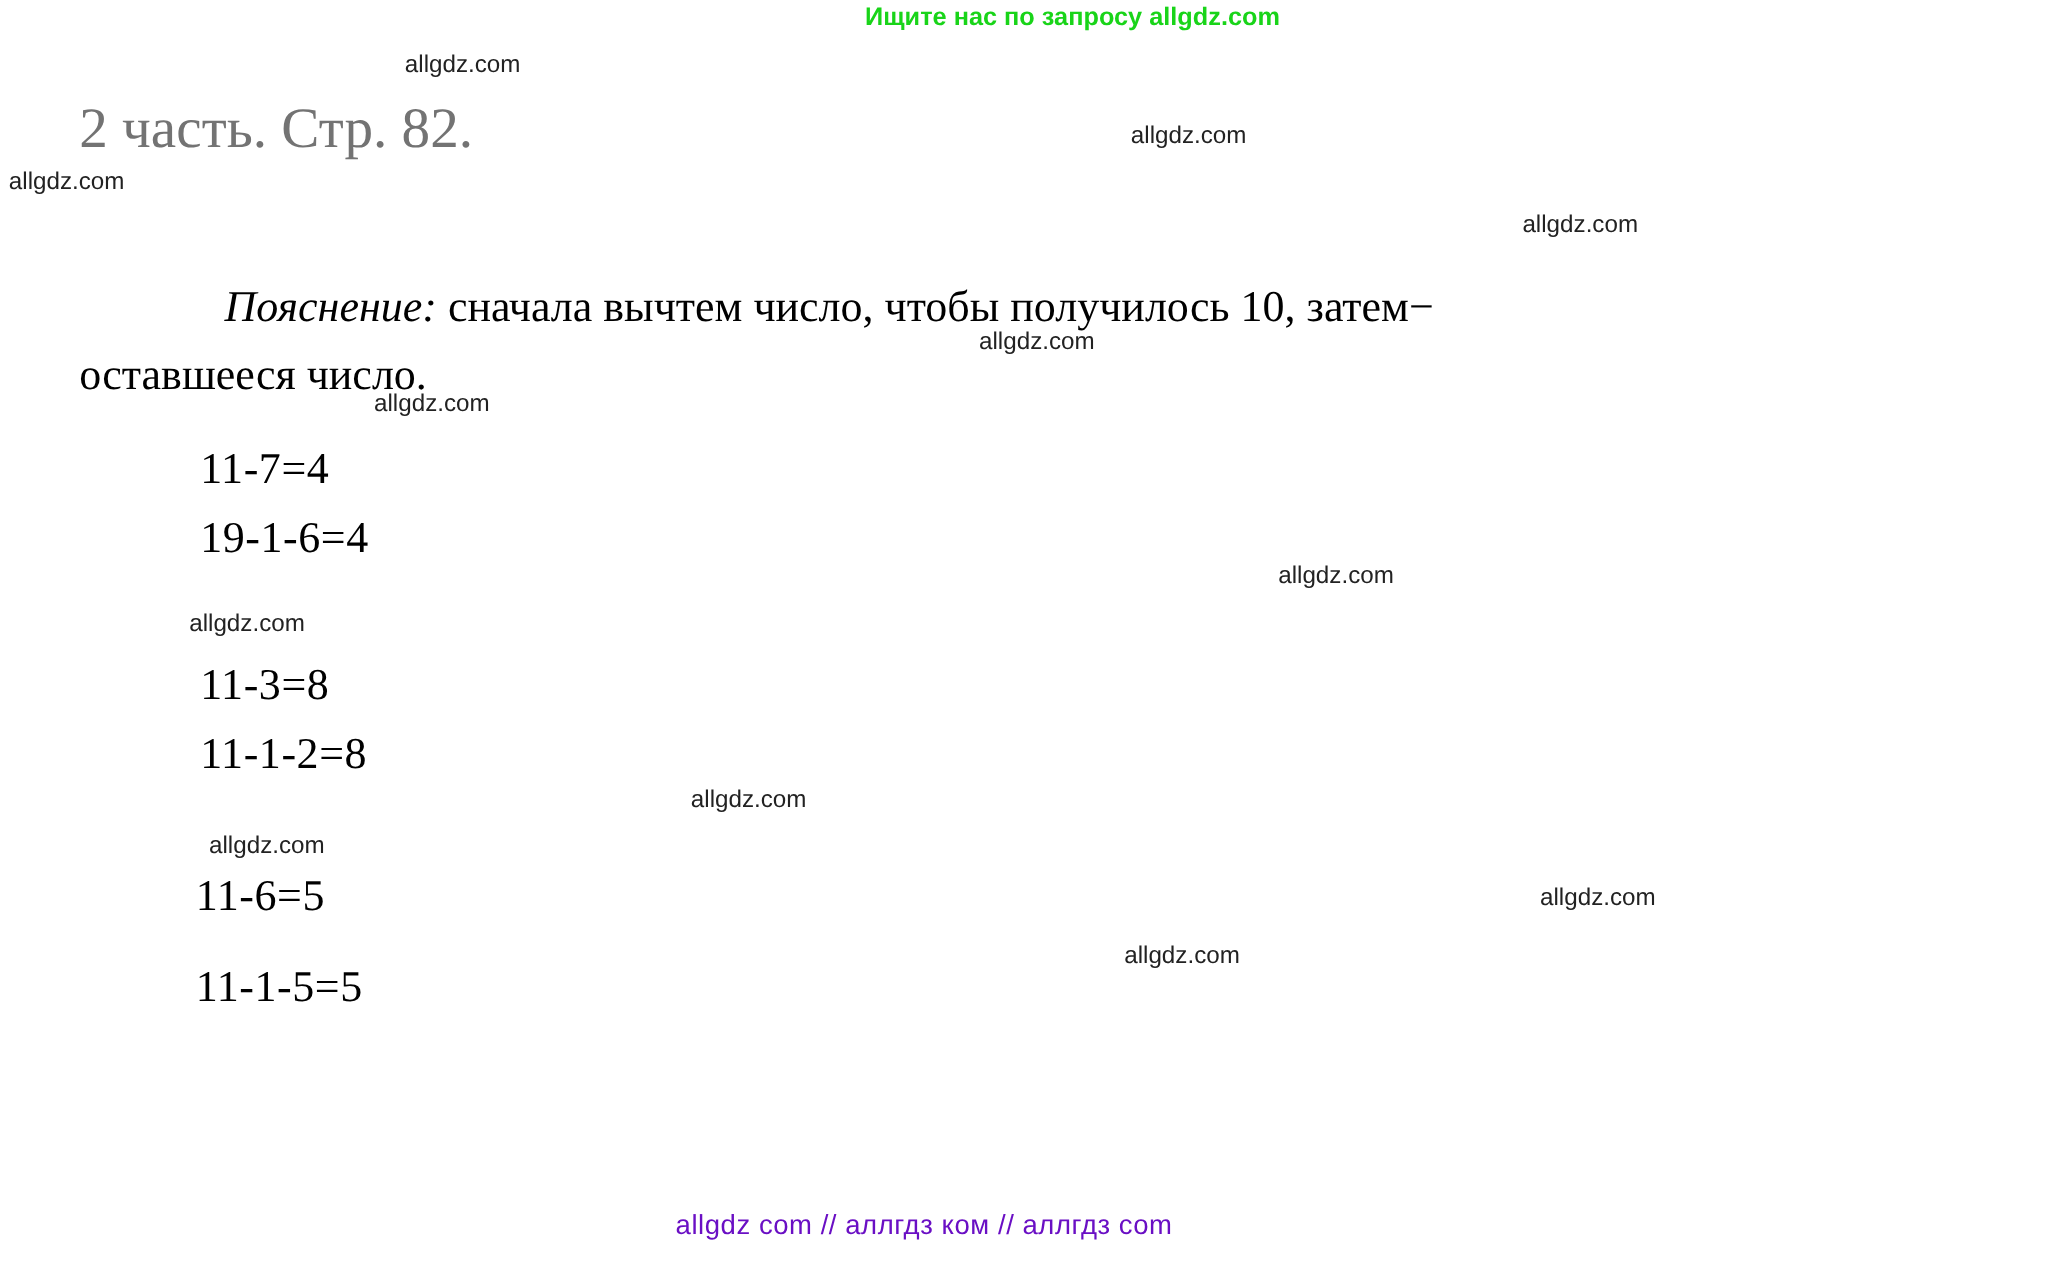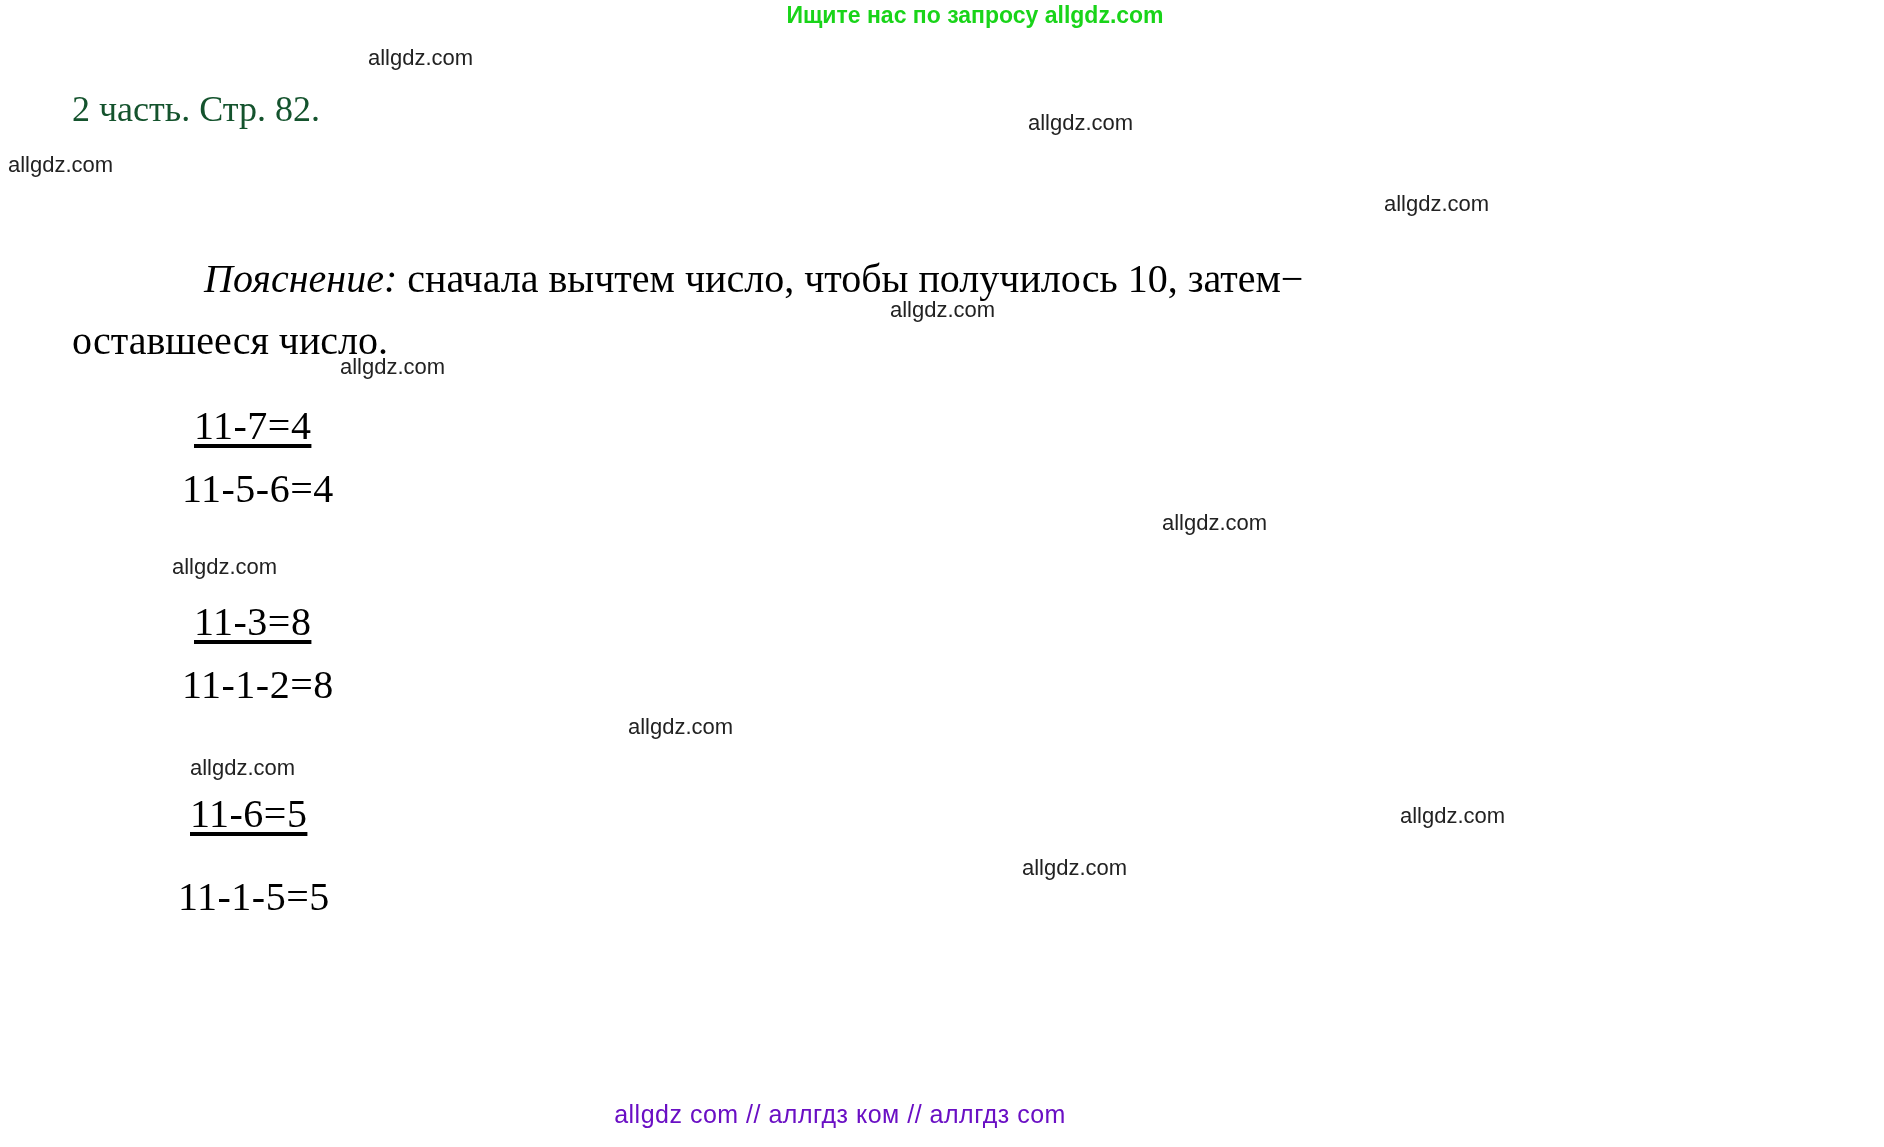--- a/index.html
+++ b/index.html
@@ -31,22 +31,22 @@
 
   .wm {
     font-family: "Liberation Sans", sans-serif;
     font-size: 22px;
     color: #222222;
     font-weight: 400;
   }
 
   .page-title {
     font-family: "Liberation Serif", serif;
-    font-size: 36px;
-    color: #14532d;
+    font-size: 52px;
+    color: #737373;
   }
 
   .explain-block {
     position: absolute;
     left: 72px;
     top: 248px;
     width: 1740px;
     font-family: "Liberation Serif", serif;
     font-size: 40px;
     line-height: 1.55;
@@ -58,23 +58,21 @@
   }
   .explain-indent { display: inline-block; width: 132px; }
 
   .eq {
     font-family: "Liberation Serif", serif;
     font-size: 40px;
     color: #000;
     letter-spacing: 0.5px;
   }
   .eq-top {
-    text-decoration: underline;
     text-underline-offset: 5px;
-    margin-left: 12px;
   }
 
   .footer {
     bottom: 18px;
     left: 0;
     width: 1680px;
     text-align: center;
     font-family: "Liberation Sans", sans-serif;
     font-size: 25px;
     color: #6a0fc4;
@@ -101,21 +99,21 @@
 
 <div class="abs page-title" style="left:72px; top:88px;">2 часть. Стр. 82.</div>
 
 <div class="explain-block">
   <span class="explain-indent"></span><span class="explain-label">Пояснение:</span>
   <span>сначала вычтем число, чтобы получилось 10, затем−</span><br>
   <span>оставшееся число.</span>
 </div>
 
 <div class="abs eq eq-top" style="left:182px; top:402px;">11-7=4</div>
-<div class="abs eq" style="left:182px; top:465px;">11-5-6=4</div>
+<div class="abs eq" style="left:182px; top:465px;">19-1-6=4</div>
 
 <div class="abs eq eq-top" style="left:182px; top:598px;">11-3=8</div>
 <div class="abs eq" style="left:182px; top:661px;">11-1-2=8</div>
 
 <div class="abs eq eq-top" style="left:178px; top:790px;">11-6=5</div>
 <div class="abs eq" style="left:178px; top:853px;margin-top:20px;">11-1-5=5</div>
 
 <div class="abs footer">allgdz com  //  аллгдз ком  //  аллгдз com</div>
 
 </body></html>

